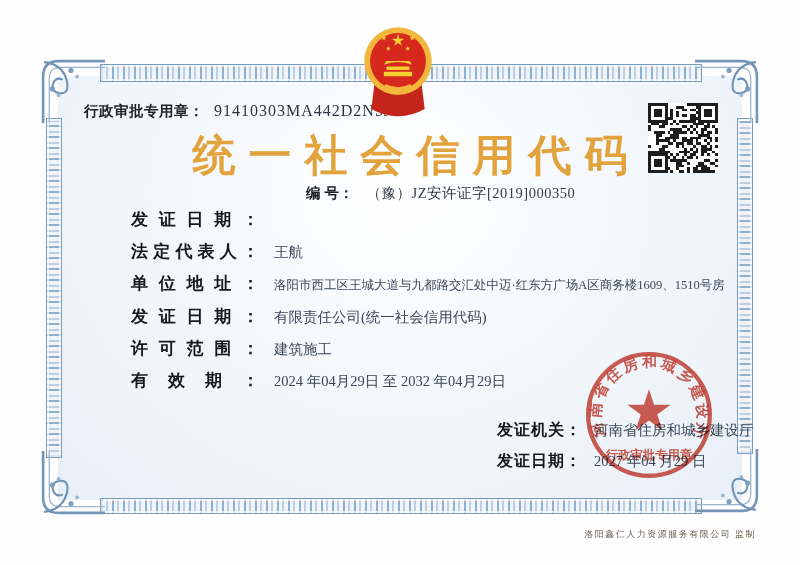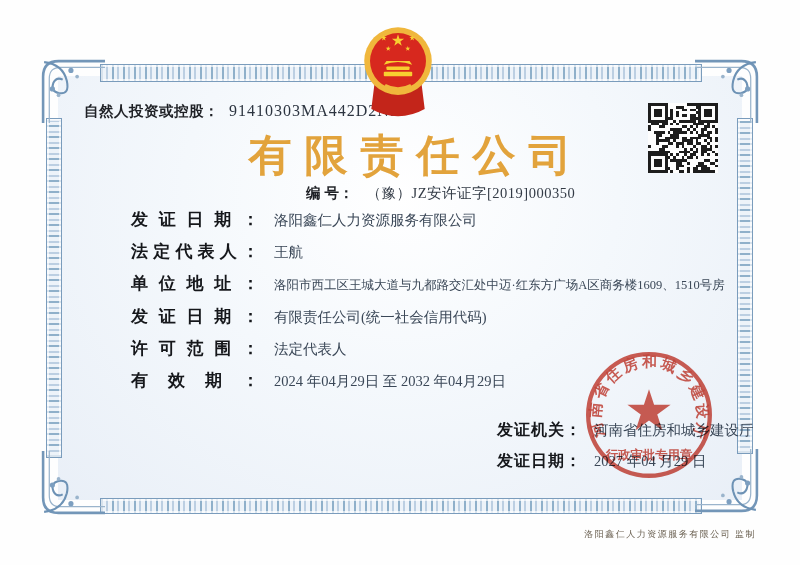--- a/index.html
+++ b/index.html
@@ -133,21 +133,21 @@
       <polygon transform="translate(34,28) scale(3)" points="0,-1 0.2245,-0.309 0.951,-0.309 0.3633,0.118 0.5878,0.809 0,0.382 -0.5878,0.809 -0.3633,0.118 -0.951,-0.309 -0.2245,-0.309"></polygon>
       <polygon transform="translate(56,28) scale(3)" points="0,-1 0.2245,-0.309 0.951,-0.309 0.3633,0.118 0.5878,0.809 0,0.382 -0.5878,0.809 -0.3633,0.118 -0.951,-0.309 -0.2245,-0.309"></polygon>
       <path d="M29,46 Q45,40 61,46 L58,42 L32,42 Z"></path>
       <rect x="32" y="48" width="26" height="4" rx="1"></rect>
       <rect x="29" y="54" width="32" height="5" rx="1"></rect>
       <path d="M30,70 Q45,78 60,70" fill="none" stroke="#f0b73c" stroke-width="5"></path>
     </g>
   </svg>
 
   <div class="credit-row">
-    <span class="lbl">自然人投资或控股：</span>
+    <span class="lbl">行政审批专用章：</span>
     <span class="val">91410303MA442D2N5J</span>
   </div>
 
   <div class="qr">
       <i style="grid-area:1/1"></i>
       <i style="grid-area:1/2"></i>
       <i style="grid-area:1/3"></i>
       <i style="grid-area:1/4"></i>
       <i style="grid-area:1/5"></i>
       <i style="grid-area:1/6"></i>
@@ -464,47 +464,46 @@
       <i style="grid-area:25/17"></i>
       <i style="grid-area:25/18"></i>
       <i style="grid-area:25/19"></i>
       <i style="grid-area:25/20"></i>
       <i style="grid-area:25/21"></i>
       <i style="grid-area:25/22"></i>
       <i style="grid-area:25/23"></i>
       <i style="grid-area:25/24"></i>
     </div>
 
-  <div class="title">有限责任公司</div>
+  <div class="title">统一社会信用代码</div>
 
   <div class="number-row">
     <span class="lbl">编 号：</span>
     <span class="val">（豫）JZ安许证字[2019]000350</span>
   </div>
 
   <div class="fields">
     <div class="frow">
       <span class="flabel">发证日期：</span>
-      <span class="fvalue">洛阳鑫仁人力资源服务有限公司</span>
     </div>
     <div class="frow">
       <span class="flabel">法定代表人：</span>
       <span class="fvalue">王航</span>
     </div>
     <div class="frow small">
       <span class="flabel">单位地址：</span>
       <span class="fvalue">洛阳市西工区王城大道与九都路交汇处中迈·红东方广场A区商务楼1609、1510号房</span>
     </div>
     <div class="frow">
       <span class="flabel">发证日期：</span>
       <span class="fvalue">有限责任公司(统一社会信用代码)</span>
     </div>
     <div class="frow">
       <span class="flabel">许可范围：</span>
-      <span class="fvalue">法定代表人</span>
+      <span class="fvalue">建筑施工</span>
     </div>
     <div class="frow">
       <span class="flabel">有效期：</span>
       <span class="fvalue">2024 年04月29日 至 2032 年04月29日</span>
     </div>
   </div>
 
   <div class="issue-row row-issuer">
     <span class="lbl">发证机关：</span>
     <span class="val">河南省住房和城乡建设厅</span>

